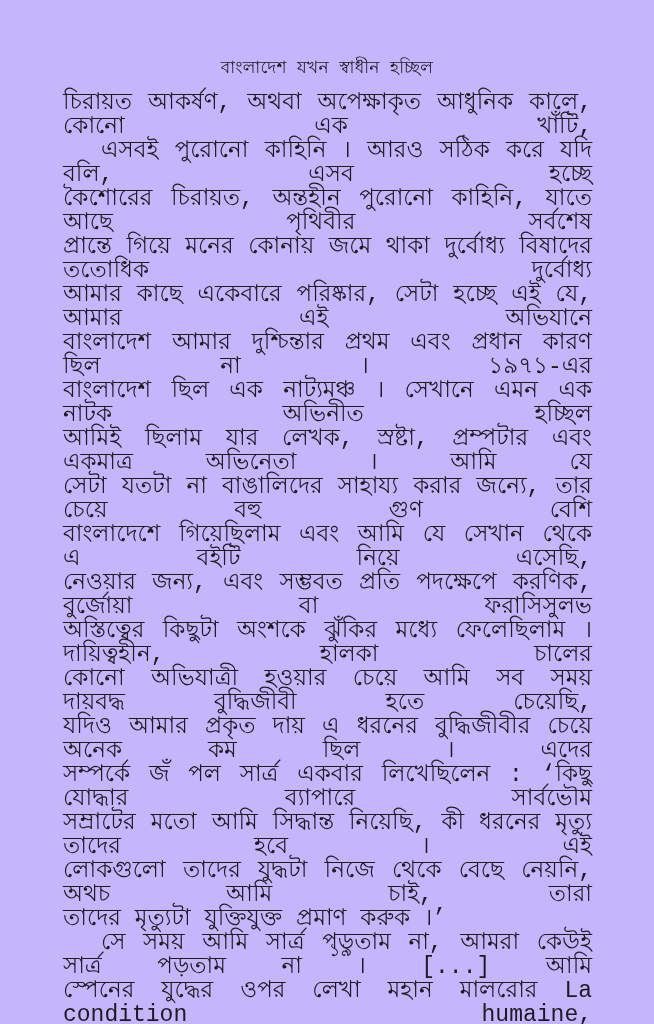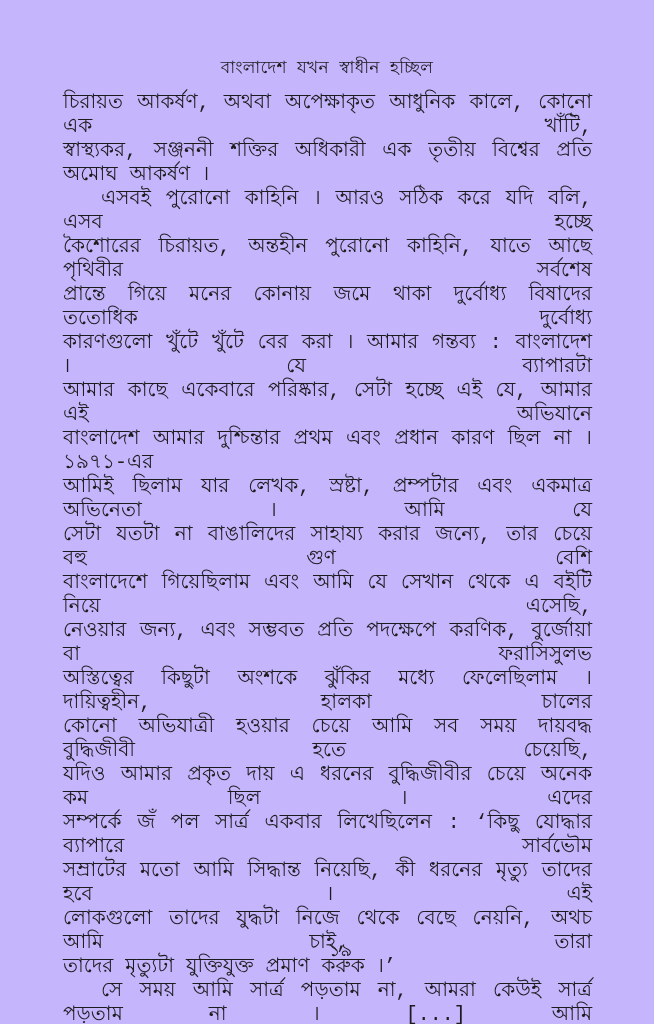--- a/index.html
+++ b/index.html
@@ -28,21 +28,21 @@
     letter-spacing: 0.2px;
   }
   .body-text {
     position: absolute;
     top: 91px;
     left: 63px;
     width: 529px;
   }
   .para { margin: 0; padding: 0; }
   .line {
-    font-size: 20px;
+    font-size: 23px;
     line-height: 24px;
     text-align: justify;
     text-align-last: justify;
     -moz-text-align-last: justify;
     white-space: normal;
   }
   .line.plast {
     text-align-last: left;
     -moz-text-align-last: left;
   }
@@ -63,30 +63,29 @@
 <body>
 
 <div class="page">
 
   <div class="running-head">বাংলাদেশ যখন স্বাধীন হচ্ছিল</div>
 
   <div class="body-text">
 
     <div class="para">
       <div class="line">চিরায়ত আকর্ষণ, অথবা অপেক্ষাকৃত আধুনিক কালে, কোনো এক খাঁটি,</div>
-      <div class="line plast">স্বাস্থ্যকর, সঞ্জননী শক্তির অধিকারী এক তৃতীয় বিশ্বের প্রতি অমোঘ আকর্ষণ ।</div>
     </div>
 
     <div class="para">
       <div class="line pfirst">এসবই পুরোনো কাহিনি । আরও সঠিক করে যদি বলি, এসব হচ্ছে</div>
       <div class="line">কৈশোরের চিরায়ত, অন্তহীন পুরোনো কাহিনি, যাতে আছে পৃথিবীর সর্বশেষ</div>
       <div class="line">প্রান্তে গিয়ে মনের কোনায় জমে থাকা দুর্বোধ্য বিষাদের ততোধিক দুর্বোধ্য</div>
-      <div class="line">কারণগুলো খুঁটে খুঁটে বের করা । আমার গন্তব্য : বাংলাদেশ । যে ব্যাপারটা</div>
       <div class="line">আমার কাছে একেবারে পরিষ্কার, সেটা হচ্ছে এই যে, আমার এই অভিযানে</div>
       <div class="line">বাংলাদেশ আমার দুশ্চিন্তার প্রথম এবং প্রধান কারণ ছিল না । ১৯৭১-এর</div>
+      <div class="line">বাংলাদেশ ছিল এক নাট্যমঞ্চ । সেখানে এমন এক নাটক অভিনীত হচ্ছিল</div>
       <div class="line">আমিই ছিলাম যার লেখক, স্রষ্টা, প্রম্পটার এবং একমাত্র অভিনেতা । আমি যে</div>
       <div class="line">সেটা যতটা না বাঙালিদের সাহায্য করার জন্যে, তার চেয়ে বহু গুণ বেশি</div>
       <div class="line">বাংলাদেশে গিয়েছিলাম এবং আমি যে সেখান থেকে এ বইটি নিয়ে এসেছি,</div>
       <div class="line">নেওয়ার জন্য, এবং সম্ভবত প্রতি পদক্ষেপে করণিক, বুর্জোয়া বা ফরাসিসুলভ</div>
     </div>
 
     <div class="para">
       <div class="line">অস্তিত্বের কিছুটা অংশকে ঝুঁকির মধ্যে ফেলেছিলাম । দায়িত্বহীন, হালকা চালের</div>
       <div class="line">কোনো অভিযাত্রী হওয়ার চেয়ে আমি সব সময় দায়বদ্ধ বুদ্ধিজীবী হতে চেয়েছি,</div>
       <div class="line">যদিও আমার প্রকৃত দায় এ ধরনের বুদ্ধিজীবীর চেয়ে অনেক কম ছিল । এদের</div>

